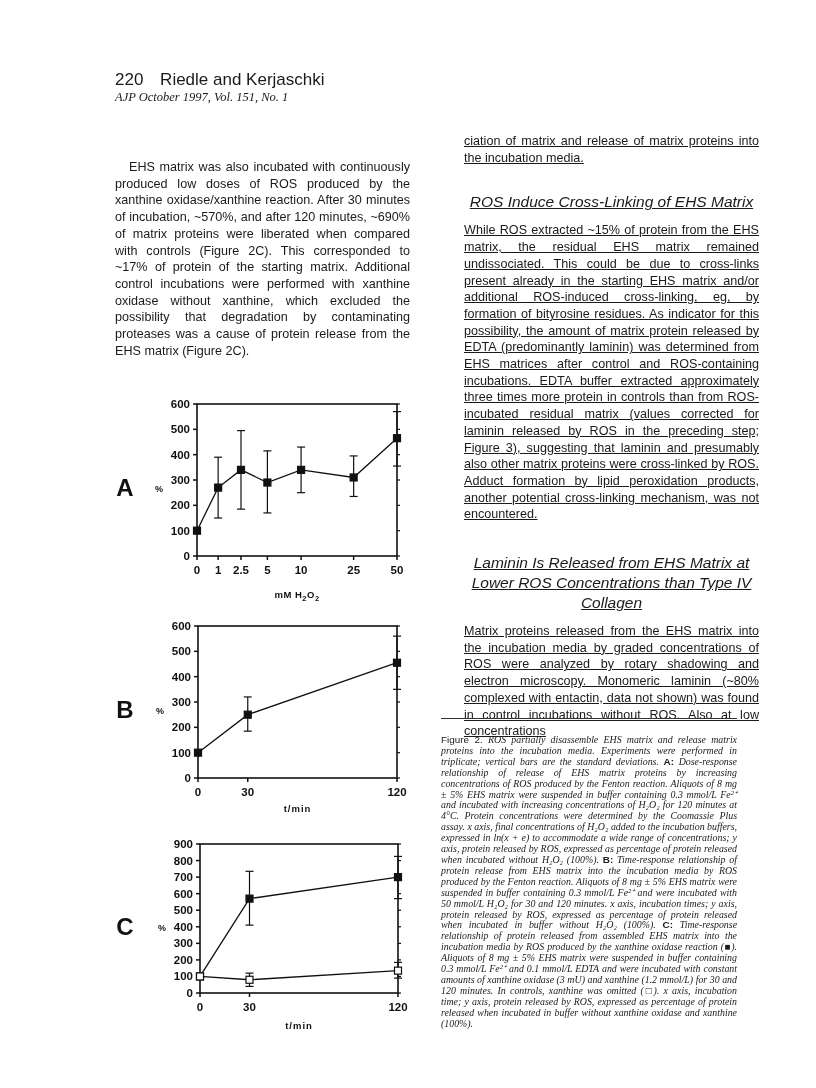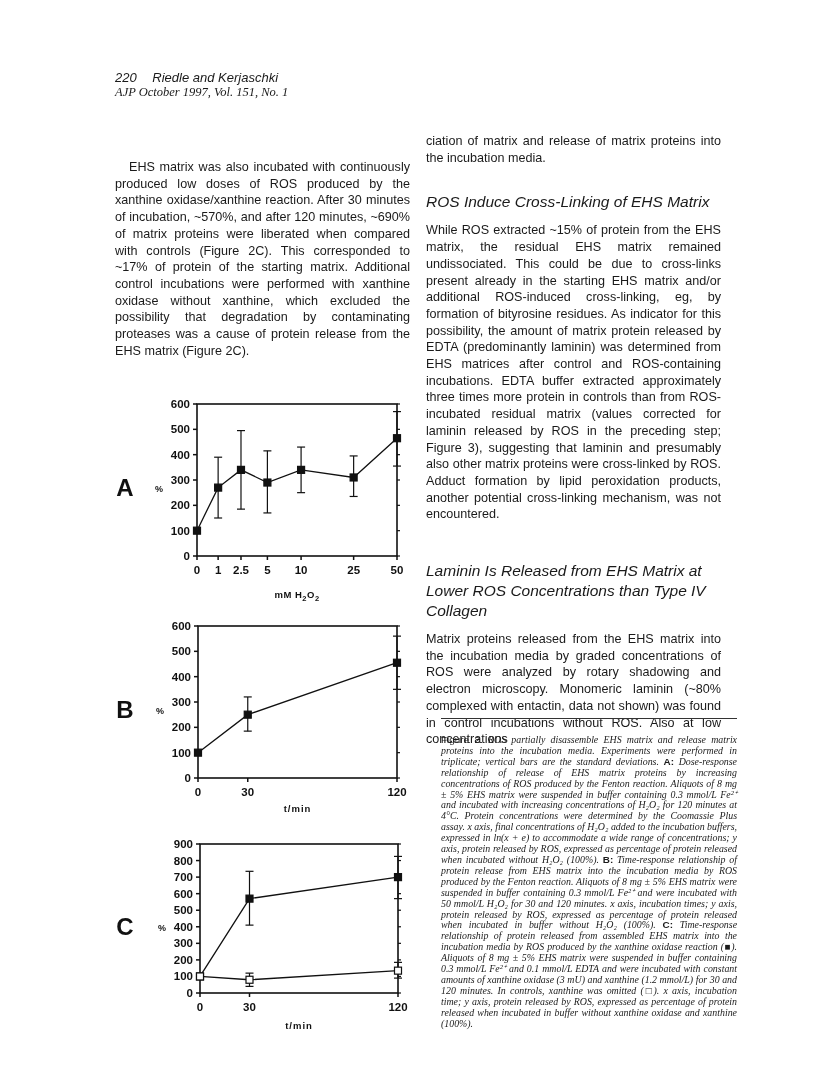--- a/index.html
+++ b/index.html
@@ -1,26 +1,26 @@
 <!DOCTYPE html>
 <html><head>
 <meta charset="utf-8">
 <style>
   html, body { margin: 0; padding: 0; background: #fff; }
   body { width: 816px; height: 1088px; position: relative; overflow: hidden; color: #1a1a1a; }
   #header { position: absolute; left: 115px; top: 70px; }
-  #header .line1 { font-size: 13px; font-family: "Liberation Sans", sans-serif; font-style: italic; }
+  #header .line1 { font-size: 17px; font-family: "Liberation Sans", sans-serif; }
   #header .line1 .pg { margin-right: 12px; }
   #header .line2 { font-size: 12.5px; font-style: italic; font-family: "Liberation Serif", serif; }
   .col { position: absolute; font-family: "Liberation Sans", sans-serif; font-size: 12.6px; line-height: 16.7px; text-align: justify; }
   #left-col { left: 115px; top: 133px; width: 295px; }
-  #right-col { left: 426px; top: 133px; width: 295px; }
+  #right-col { left: 464px; top: 133px; width: 295px; text-decoration: underline; }
   .col p { margin: 0; }
   .col p.indent { text-indent: 14px; margin-top: 26px; }
-  .col h3 { font-weight: normal; font-style: italic; font-size: 15.5px; line-height: 20px; margin: 26px 0 10px 0; text-align: left; }
+  .col h3 { font-weight: normal; font-style: italic; font-size: 15.5px; line-height: 20px; margin: 26px 0 10px 0; text-align: center; }
   #caption { position: absolute; left: 441px; top: 718px; width: 296px; border-top: 1.5px solid #333; padding-top: 16px;
              font-family: "Liberation Serif", serif; font-style: italic; font-size: 9.9px; line-height: 10.9px; text-align: justify; }
   #caption .b { font-family: "Liberation Sans", sans-serif; font-style: normal; font-weight: bold; }
   #caption .fig { font-family: "Liberation Sans", sans-serif; font-style: normal; }
   svg text { font-family: "Liberation Sans", sans-serif; font-weight: bold; }
   .panel { position: absolute; left: 100px; }
 </style>
 </head>
 <body>
 
@@ -33,21 +33,21 @@
 </div>
 
 <div id="left-col" class="col">
   <p class="indent">EHS matrix was also incubated with continuously produced low doses of ROS produced by the xanthine oxidase/xanthine reaction. After 30 minutes of incubation, ~570%, and after 120 minutes, ~690% of matrix proteins were liberated when compared with controls (Figure 2C). This corresponded to ~17% of protein of the starting matrix. Additional control incubations were performed with xanthine oxidase without xanthine, which excluded the possibility that degradation by contaminating proteases was a cause of protein release from the EHS matrix (Figure 2C).</p>
 </div>
 
 <div id="right-col" class="col">
   <p>ciation of matrix and release of matrix proteins into the incubation media.</p>
   <h3>ROS Induce Cross-Linking of EHS Matrix</h3>
   <p>While ROS extracted ~15% of protein from the EHS matrix, the residual EHS matrix remained undissociated. This could be due to cross-links present already in the starting EHS matrix and/or additional ROS-induced cross-linking, eg, by formation of bityrosine residues. As indicator for this possibility, the amount of matrix protein released by EDTA (predominantly laminin) was determined from EHS matrices after control and ROS-containing incubations. EDTA buffer extracted approximately three times more protein in controls than from ROS-incubated residual matrix (values corrected for laminin released by ROS in the preceding step; Figure 3), suggesting that laminin and presumably also other matrix proteins were cross-linked by ROS. Adduct formation by lipid peroxidation products, another potential cross-linking mechanism, was not encountered.</p>
-  <h3 style="margin-top:38px">Laminin Is Released from EHS Matrix at Lower ROS Concentrations than Type IV Collagen</h3>
+  <h3 style="margin-top:30px">Laminin Is Released from EHS Matrix at Lower ROS Concentrations than Type IV Collagen</h3>
   <p>Matrix proteins released from the EHS matrix into the incubation media by graded concentrations of ROS were analyzed by rotary shadowing and electron microscopy. Monomeric laminin (~80% complexed with entactin, data not shown) was found in control incubations without ROS. Also at low concentrations</p>
 </div>
 
 <svg class="panel" id="panel-A" width="320" height="225" style="top:380px">
     <rect x="97" y="24" width="200" height="152" fill="none" stroke="#111" stroke-width="1.6"></rect>
     <line x1="93" y1="176" x2="97" y2="176" stroke="#111" stroke-width="1.5"></line>
     <line x1="297" y1="176" x2="300" y2="176" stroke="#111" stroke-width="1.2"></line>
     <text x="90" y="180" text-anchor="end" font-size="11.5" fill="#111">0</text>
     <line x1="93" y1="150.66666666666666" x2="97" y2="150.66666666666666" stroke="#111" stroke-width="1.5"></line>
     <line x1="297" y1="150.66666666666666" x2="300" y2="150.66666666666666" stroke="#111" stroke-width="1.2"></line>

